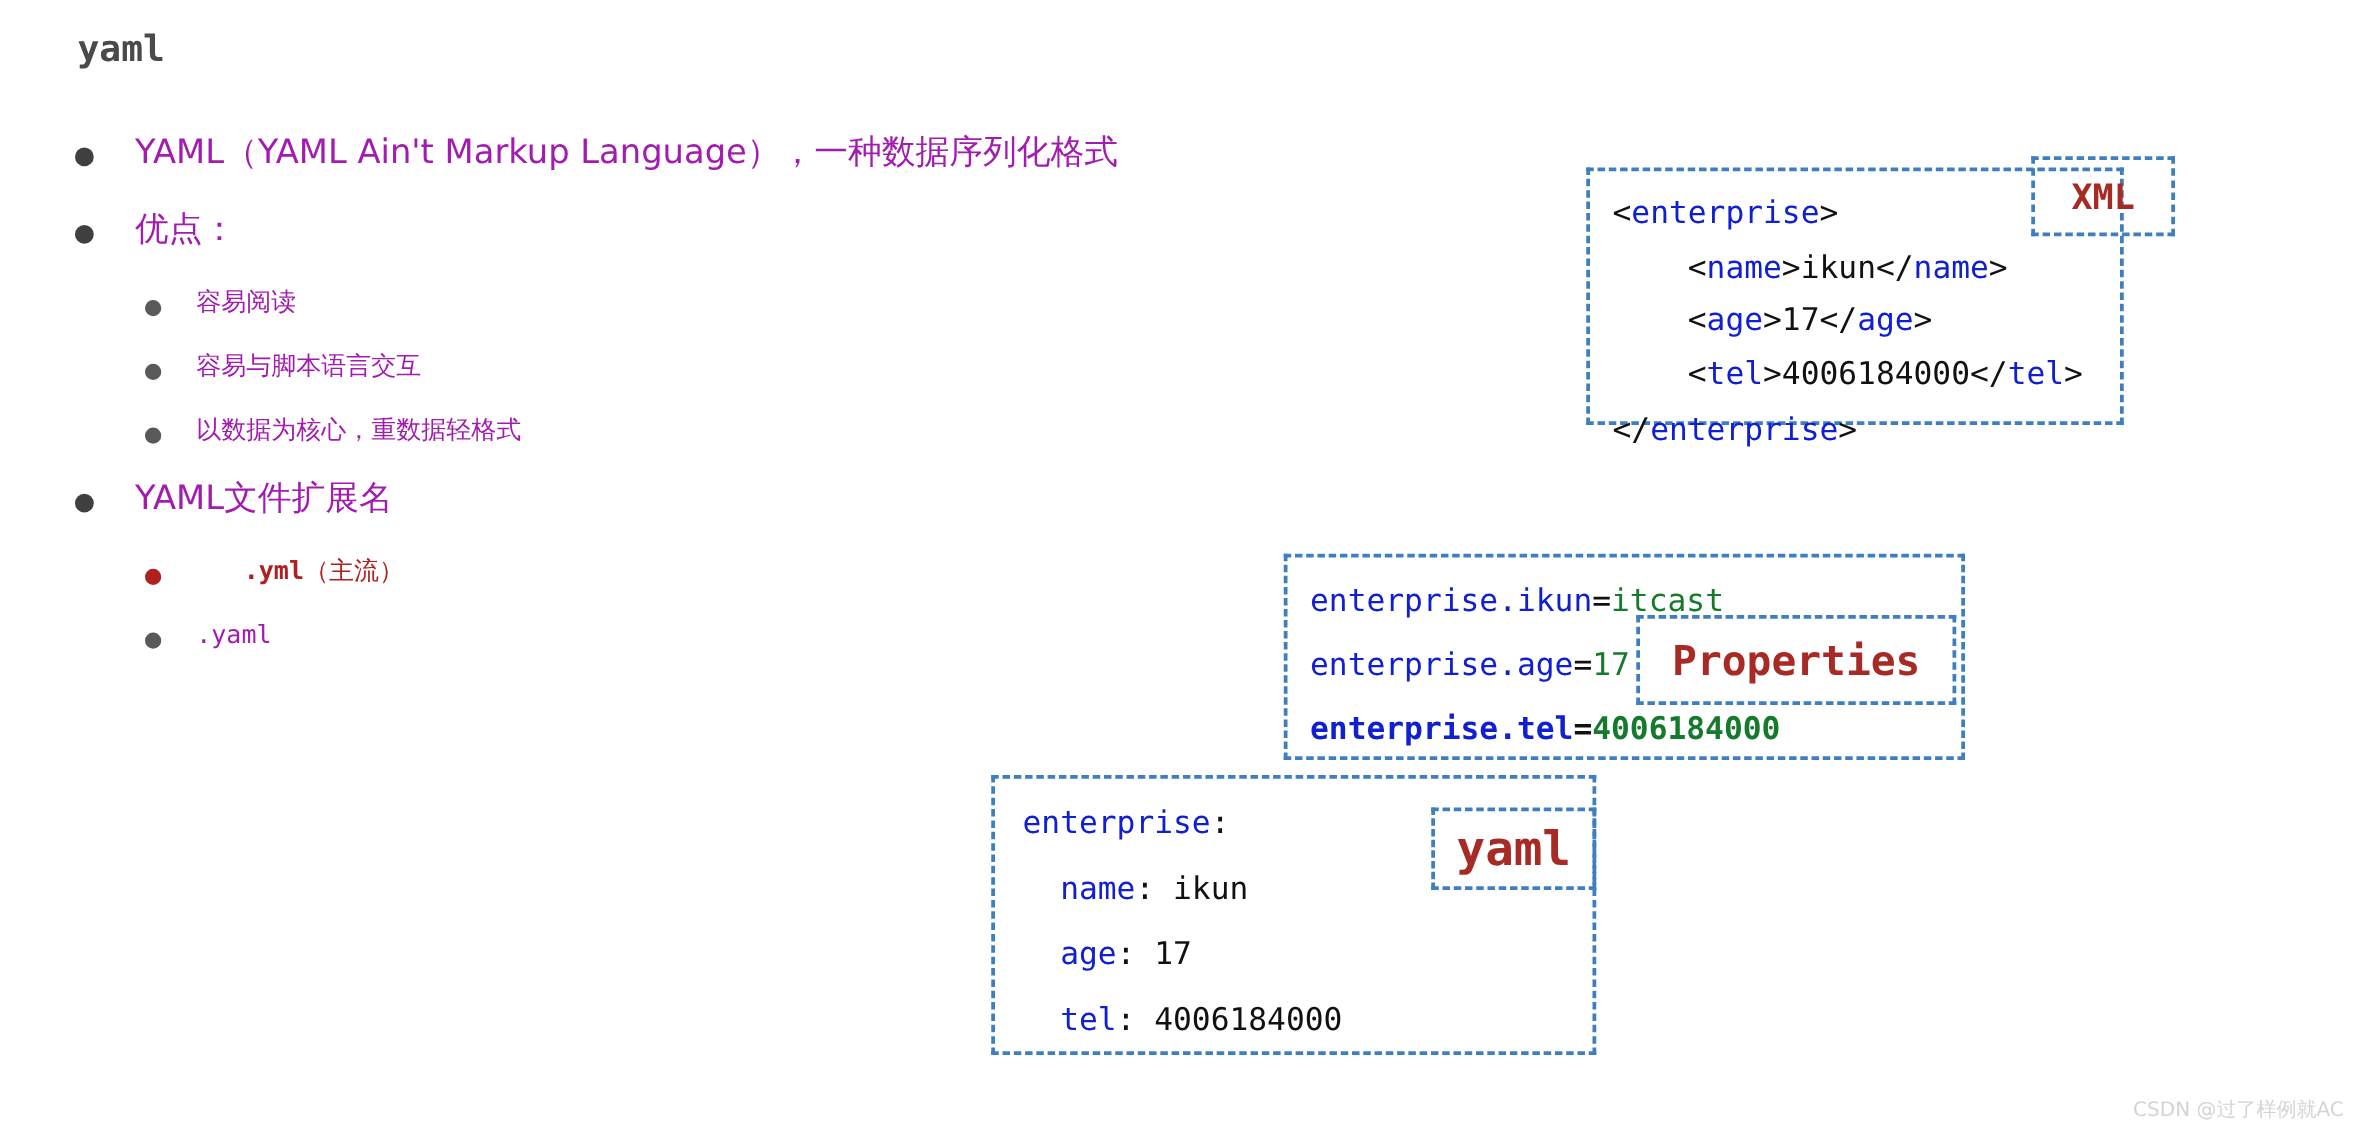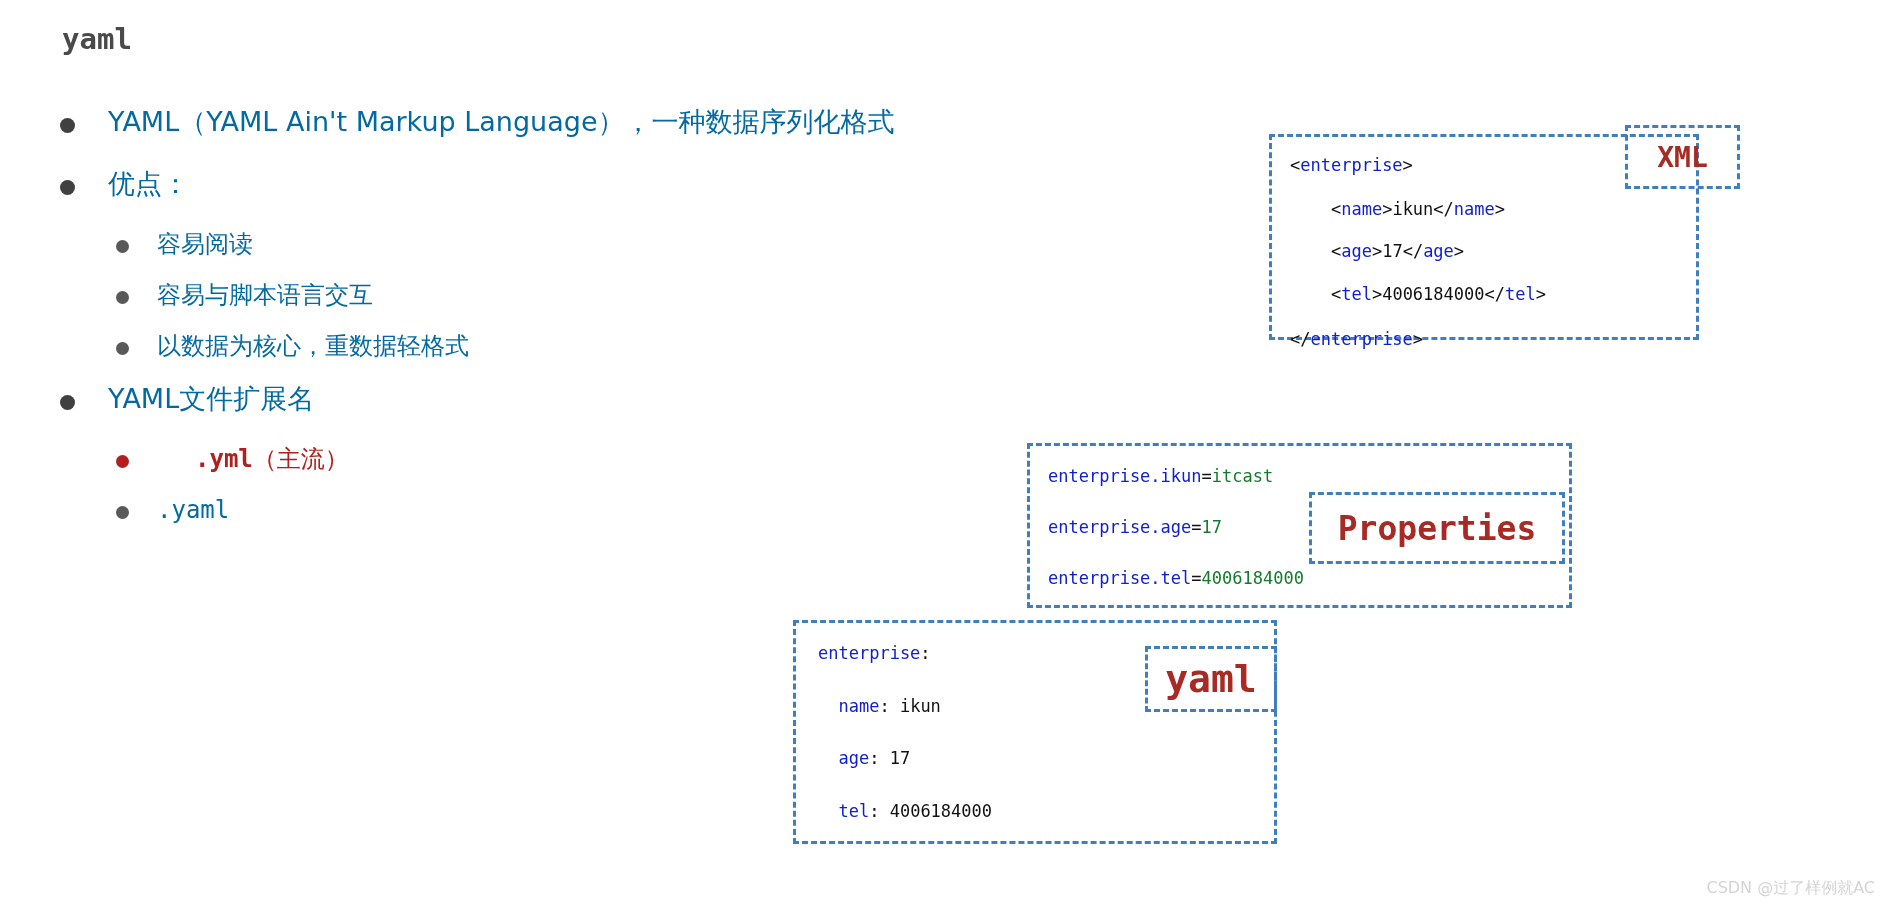--- a/index.html
+++ b/index.html
@@ -55,26 +55,26 @@
   }
   .lvl2 .dot {
     width: 13px; height: 13px;
     margin-top: 11px;
     margin-right: 28px;
   }
   .dot.red { background: #b02020; }
 
   .btext {
     font-size: 27px;
-    color: #0369a1;
+    color: #a21caf;
     line-height: 1.25;
     font-family: "DejaVu Sans Mono", "DejaVu Sans", monospace;
   }
   .lvl2 .btext {
-    font-size: 24px;
+    font-size: 20px;
   }
   .btext.cn {
     font-family: "DejaVu Sans", sans-serif;
   }
   .btext.red {
     color: #b02020;
     font-weight: bold;
     margin-left: 38px;
   }
   .btext.red .cnpart {
@@ -84,21 +84,21 @@
 
   
   .codebox {
     position: absolute;
     border: 3px dashed #3f7fbf;
     box-sizing: border-box;
     background: transparent;
   }
   .code-line {
     font-family: "DejaVu Sans Mono", monospace;
-    font-size: 17px;
+    font-size: 25px;
     color: #111111;
     white-space: pre;
     line-height: 1;
   }
   .tag  { color: #1020d0; }
   .key  { color: #1020d0; }
   .val  { color: #111111; }
   .gval { color: #157a2b; }
   .punc { color: #111111; }
 
@@ -138,21 +138,21 @@
   #xml-chip span { font-size: 28px; }
 
   
   #prop-box {
     left: 1027px; top: 443px;
     width: 545px; height: 165px;
   }
   #prop-box .code-line { position: absolute; left: 18px; }
   #prop-l0 { top: 22px; }
   #prop-l1 { top: 73px; }
-  #prop-l2 { top: 124px; }
+  #prop-l2 { top: 124px; font-weight: bold; }
 
   #prop-chip {
     left: 1309px; top: 492px;
     width: 256px; height: 72px;
   }
   #prop-chip span { font-size: 33px; }
 
   
   #yaml-box {
     left: 793px; top: 620px;

